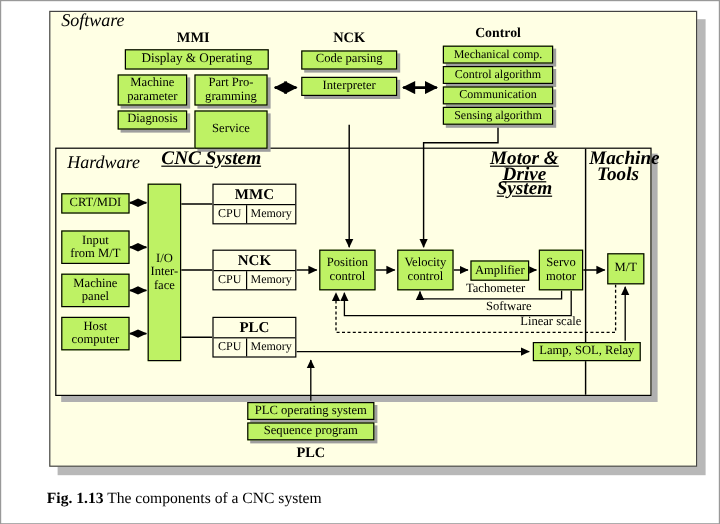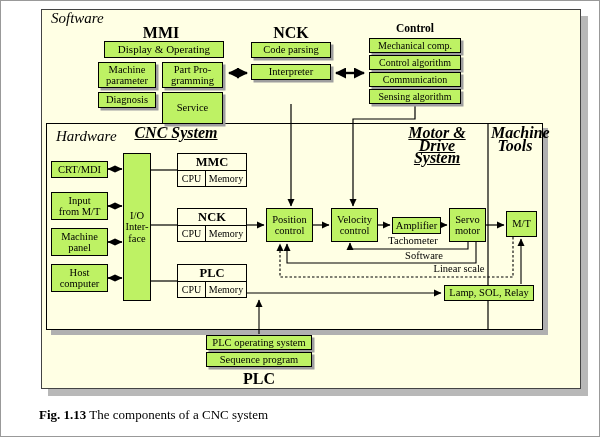--- a/index.html
+++ b/index.html
@@ -9,21 +9,21 @@
          border:1px solid #444;box-shadow:7px 7px 0 #b8b8b8;box-sizing:border-box;}
   .hwbox{position:absolute;left:45px;top:122px;width:497px;height:207px;border:1.5px solid #000;
          box-shadow:5px 5px 0 #b0b0b0;box-sizing:border-box;}
   svg.wires{position:absolute;left:0;top:0;}
   .b{position:absolute;box-sizing:border-box;border:1px solid #000;background:#bef264;
      display:flex;align-items:center;justify-content:center;text-align:center;
      white-space:pre-line;font-size:10.5px;line-height:11.5px;}
   .sh{box-shadow:2.5px 2.5px 0 #9e9e9e;}
   .t{position:absolute;white-space:pre-line;font-size:10.5px;line-height:11.5px;}
   .ttl-big{font-style:italic;font-weight:normal;font-size:15px;}
-  .gttl{position:absolute;font-weight:bold;font-size:16px;text-align:center;}
+  .gttl{position:absolute;font-weight:bold;font-size:12px;text-align:center;}
   .hdr{position:absolute;font-weight:bold;font-style:italic;font-size:16px;text-align:center;white-space:pre-line;line-height:12.5px;}
   .und{text-decoration:underline;}
   .cbox{position:absolute;box-sizing:border-box;border:1px solid #000;background:#FFFFE4;}
   .cbox .ttl{height:16px;border-bottom:1px solid #000;display:flex;align-items:center;justify-content:center;
              font-weight:bold;font-size:12.5px;}
   .cbox .row{display:flex;height:15px;}
   .cbox .c1{width:27px;border-right:1px solid #000;display:flex;align-items:center;justify-content:center;font-size:10px;}
   .cbox .c2{flex:1;display:flex;align-items:center;justify-content:center;font-size:10px;}
   .caption{position:absolute;left:38px;top:406px;font-size:13px;}
   .caption b{font-weight:bold;}

